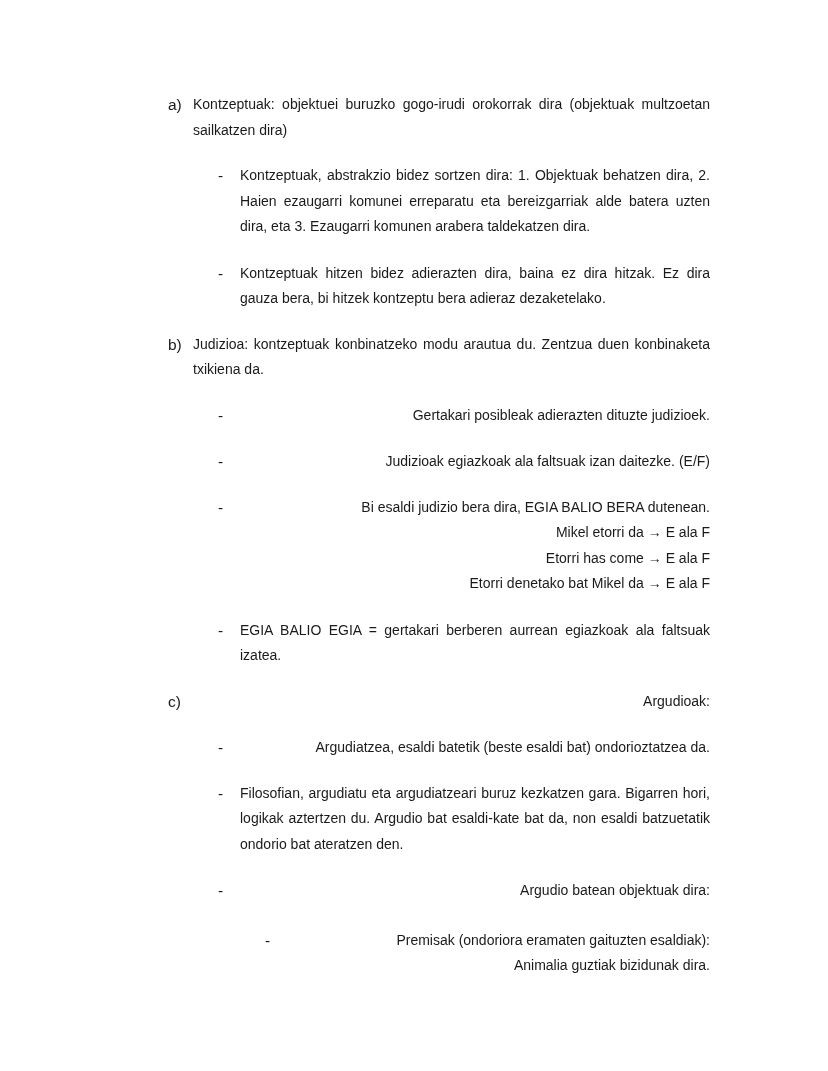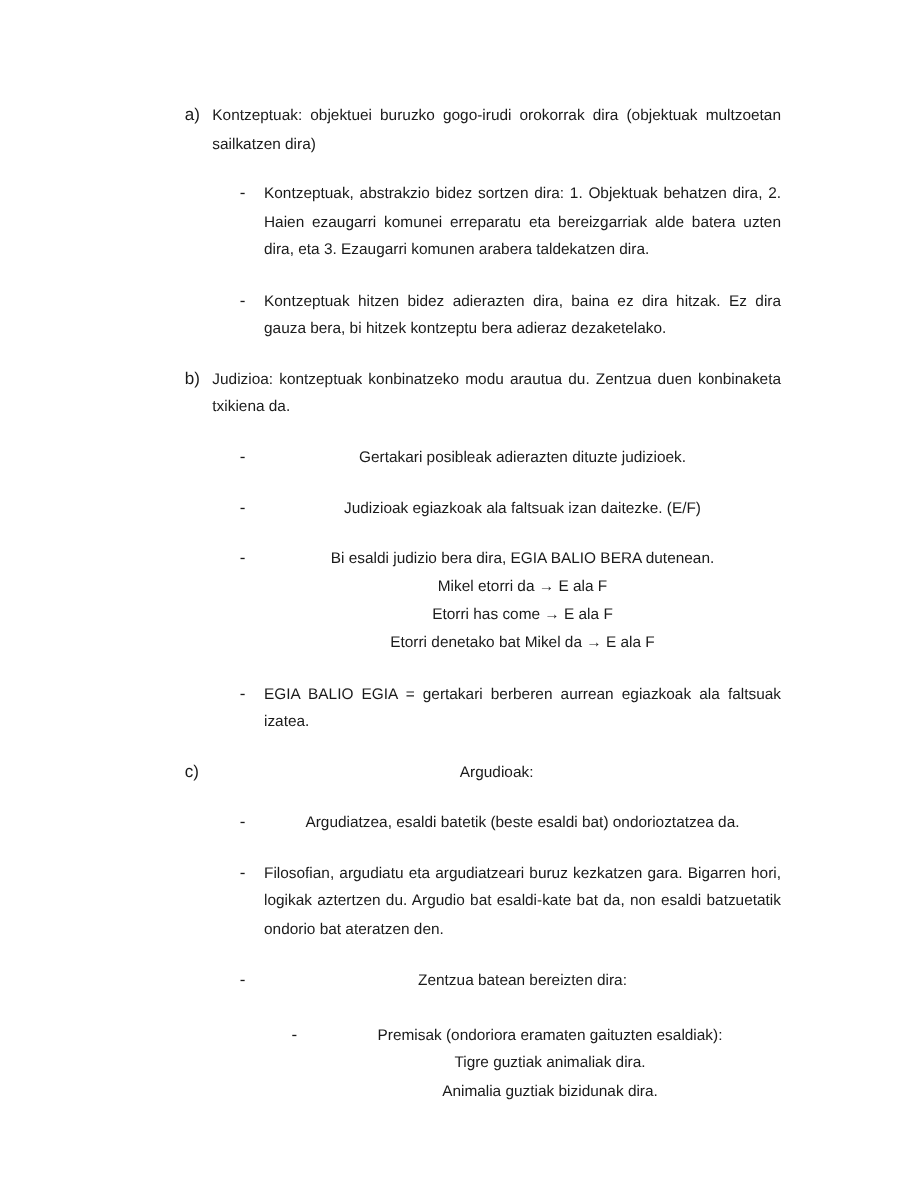--- a/index.html
+++ b/index.html
@@ -78,21 +78,21 @@
     margin-left: 97px;
   }
   .lvl3 .marker {
     width: 25px;
   }
 
   .it {
   }
 
   .nowrap-line {
-    text-align: center;
+    text-align: right;
   }
 
   
   .gap-a { margin-top: 20px; }
   .gap-b { margin-top: 21px; }
   .gap-c { margin-top: 20px; }
   .gap-d { margin-top: 20px; }
   .gap-e { margin-top: 21px; }
   .gap-f { margin-top: 20px; }
   .gap-g { margin-top: 21px; }
@@ -184,27 +184,26 @@
     <div class="row lvl2 gap-j">
       <span class="marker">-</span>
       <div class="body">
         <p>Filosofian, argudiatu eta argudiatzeari buruz kezkatzen gara. Bigarren hori, logikak aztertzen du. Argudio bat esaldi-kate bat da, non esaldi batzuetatik ondorio bat ateratzen den.</p>
       </div>
     </div>
 
     <div class="row lvl2 gap-k">
       <span class="marker">-</span>
       <div class="body">
-        <p class="nowrap-line">Zentzua batean bereizten dira:</p>
+        <p class="nowrap-line">Argudio batean objektuak dira:</p>
       </div>
     </div>
 
     <div class="row lvl3 gap-l">
       <span class="marker">-</span>
       <div class="body">
         <p class="nowrap-line">Premisak (ondoriora eramaten gaituzten esaldiak):</p>
-        <p class="nowrap-line it">Tigre guztiak animaliak dira.</p>
         <p class="nowrap-line it">Animalia guztiak bizidunak dira.</p>
       </div>
     </div>
 
   </div>
 </div>
 
 </body></html>

